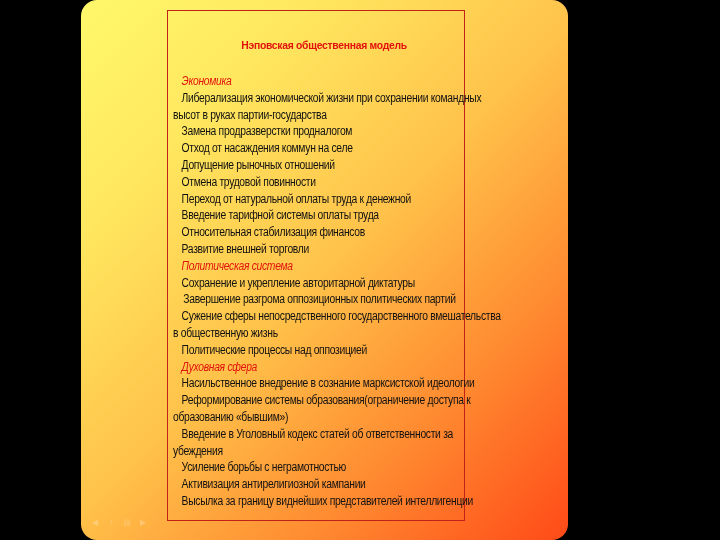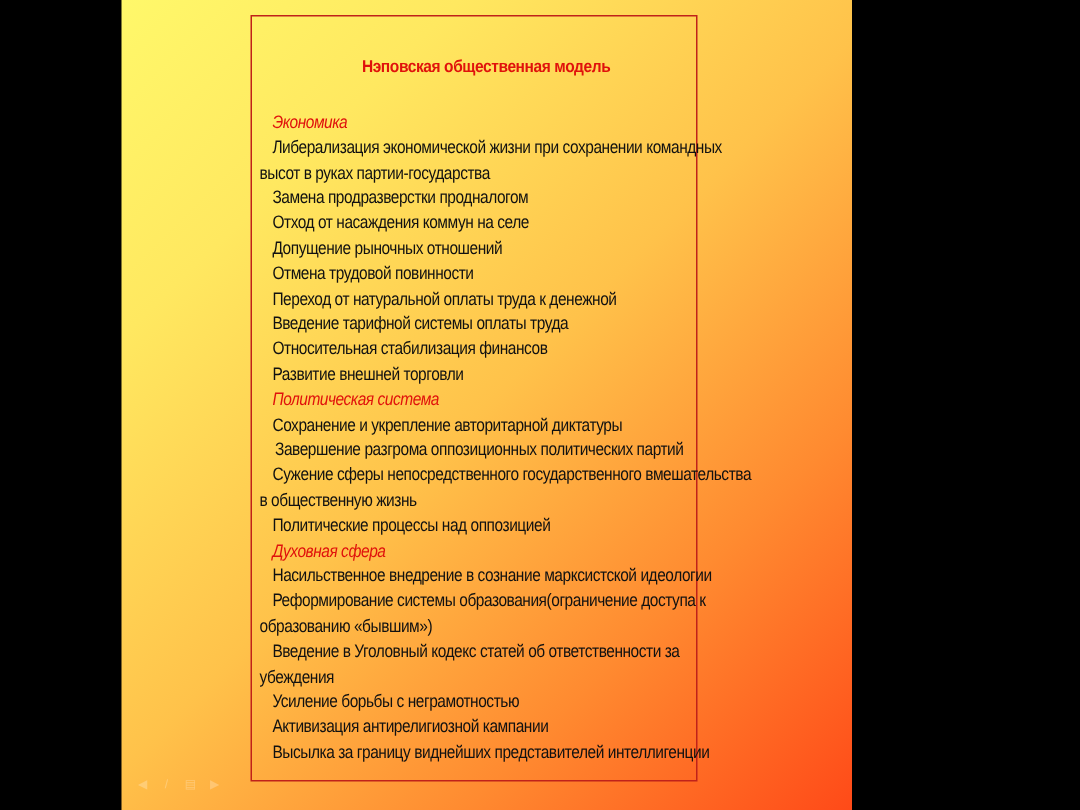--- a/index.html
+++ b/index.html
@@ -12,20 +12,21 @@
       font-family: "Liberation Sans", sans-serif;
     }
     .slide {
       position: absolute;
       left: 81px;
       top: 0;
       width: 487px;
       height: 540px;
       background: linear-gradient(135deg, #fff86a 0%, #ffe860 22%, #ffc24a 50%, #ff8a30 75%, #ff4a18 100%);
       overflow: hidden;
+      border-radius: 16px;
     }
     .content-box {
       position: absolute;
       left: 86px;
       top: 10px;
       width: 298px;
       height: 511px;
       border: 1.5px solid #c0221a;
       box-sizing: border-box;
     }

